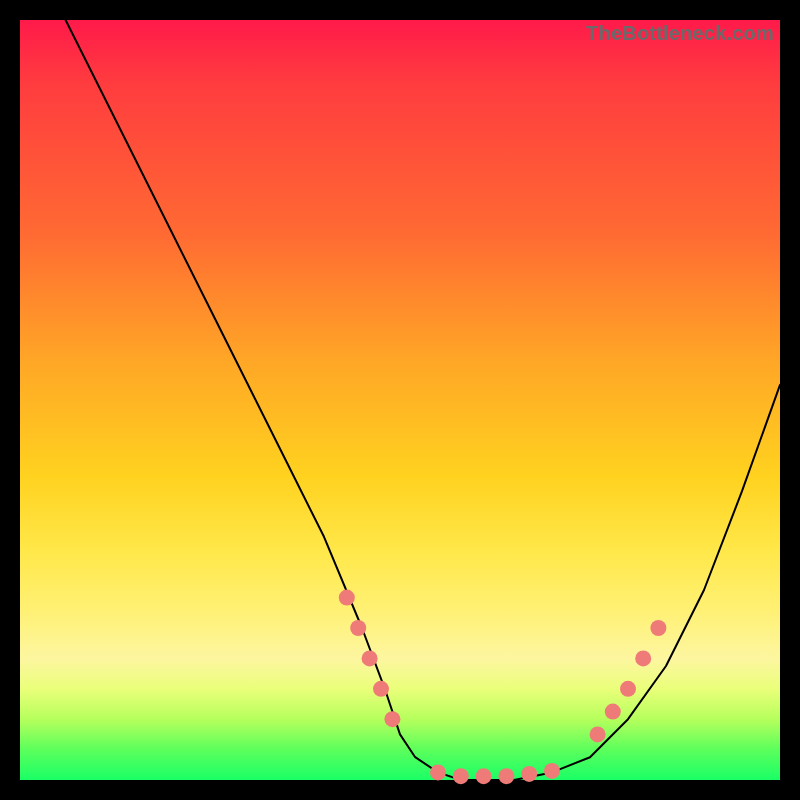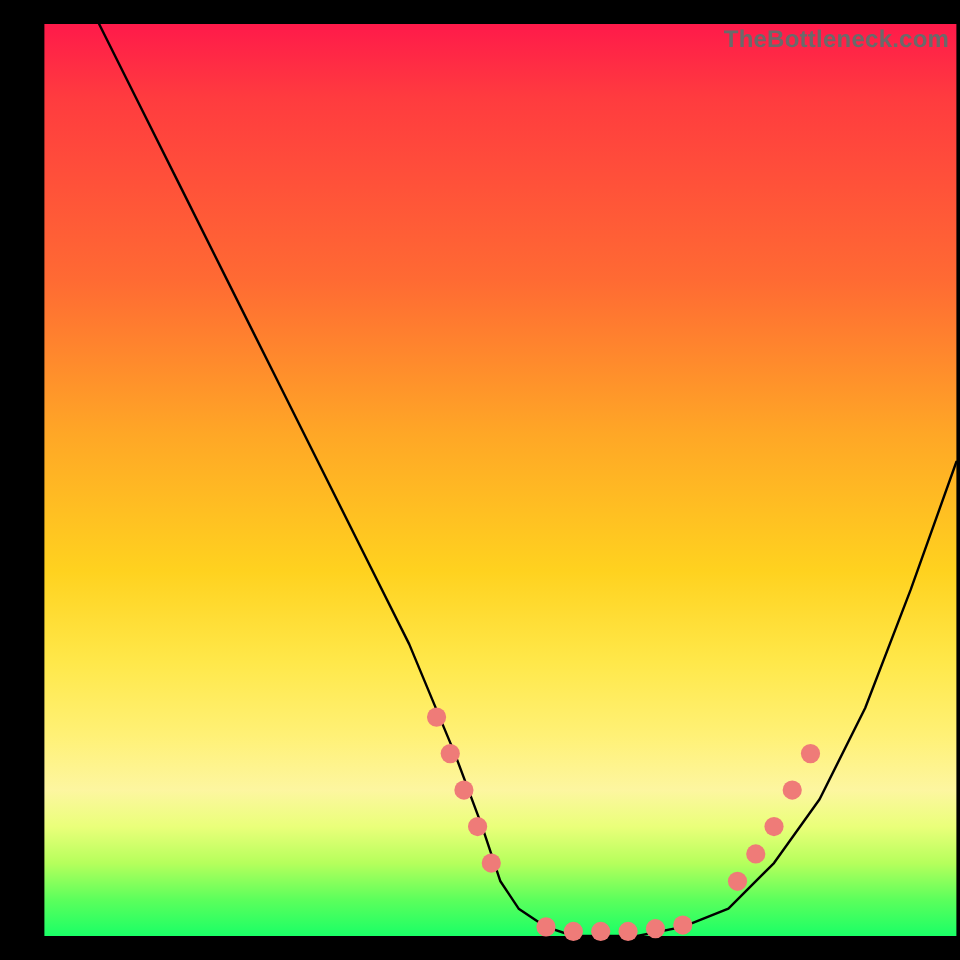--- a/index.html
+++ b/index.html
@@ -34,21 +34,20 @@
       #ffa726 45%,
       #ffd21f 60%,
       #ffe84a 70%,
       #fff176 78%,
       #fdf6a0 84%,
       #eaff7a 88%,
       #b6ff5c 92%,
       #5cff5c 96%,
       #1aff66 100%
     );
-    margin-left: 17px;
   }
   .watermark {
     position: absolute;
     top: 2px;
     right: 6px;
     font-size: 20px;
     font-weight: 600;
     color: #6a6a6a;
     letter-spacing: 0.2px;
     user-select: none;

